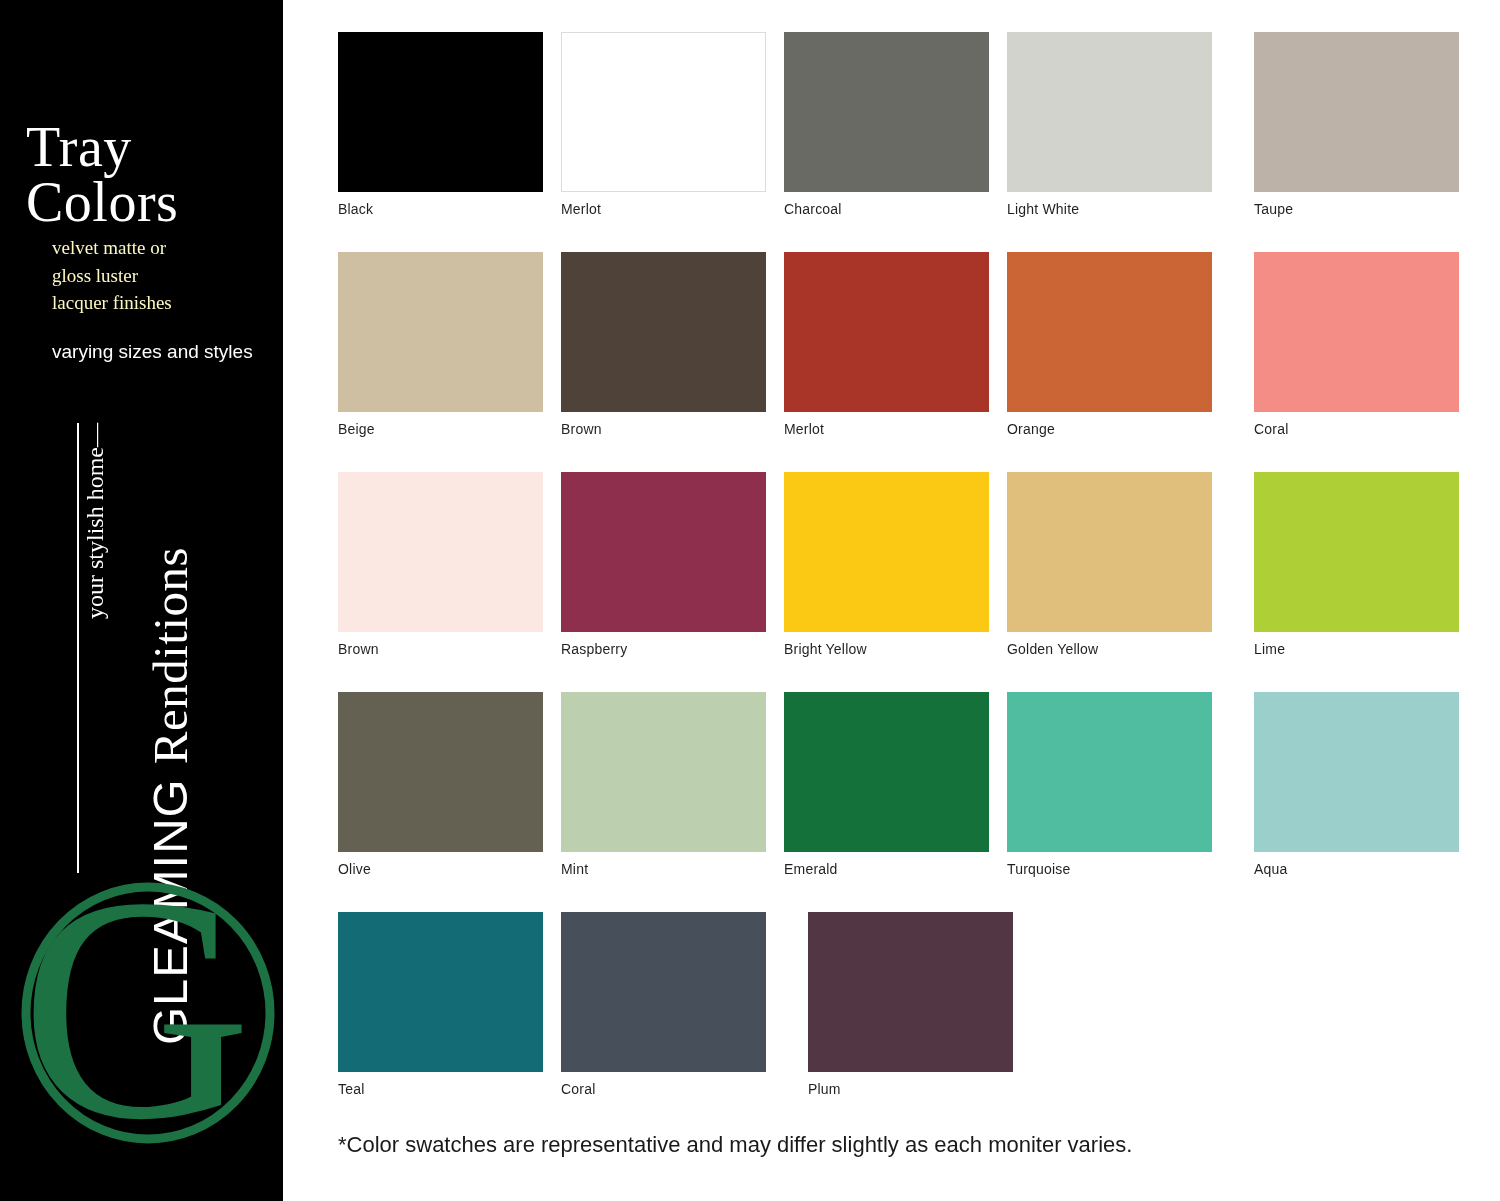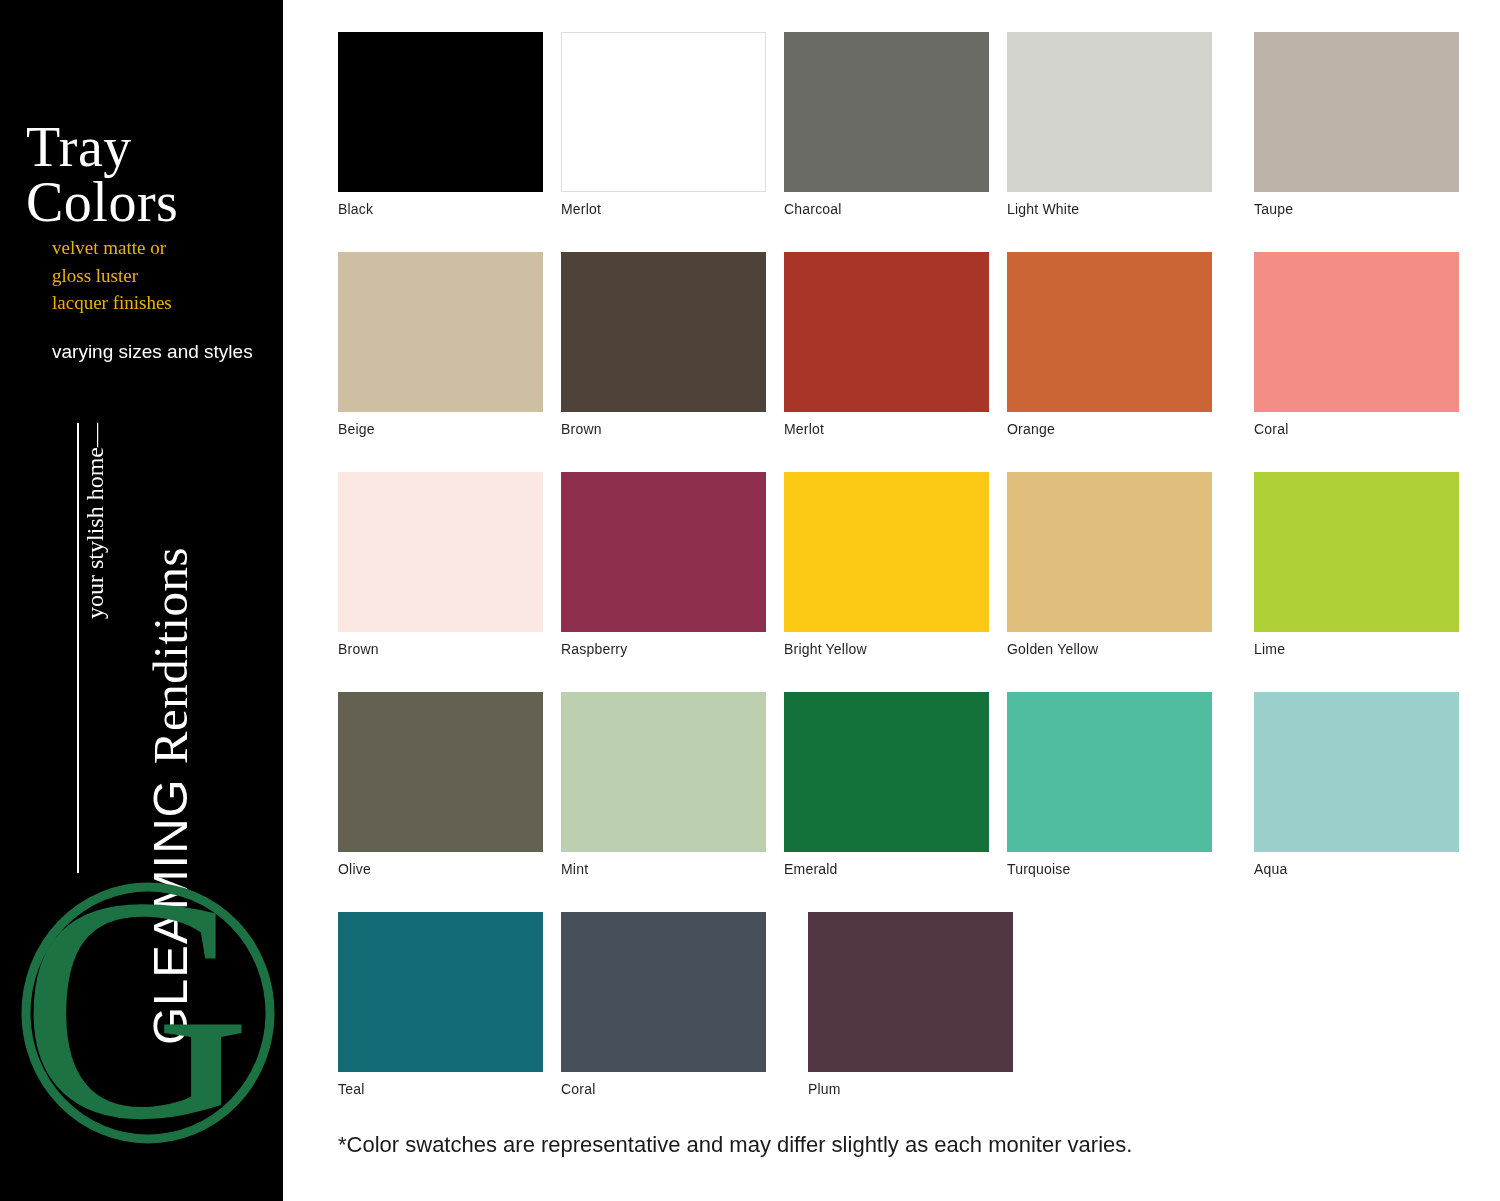--- a/index.html
+++ b/index.html
@@ -36,21 +36,21 @@
     font-weight:400;
     letter-spacing:0.5px;
   }
   #subtitle-block {
     position:absolute;
     left:52px; top:234px;
     width:230px;
   }
   .subline {
     font-family:"Liberation Serif", serif;
-    color:#eab308;
+    color:#fef9c3;
     font-size:19px;
     line-height:1.45;
     font-weight:400;
   }
   #tagline-block {
     position:absolute;
     left:52px; top:341px;
     width:240px;
   }
   .tagline {

